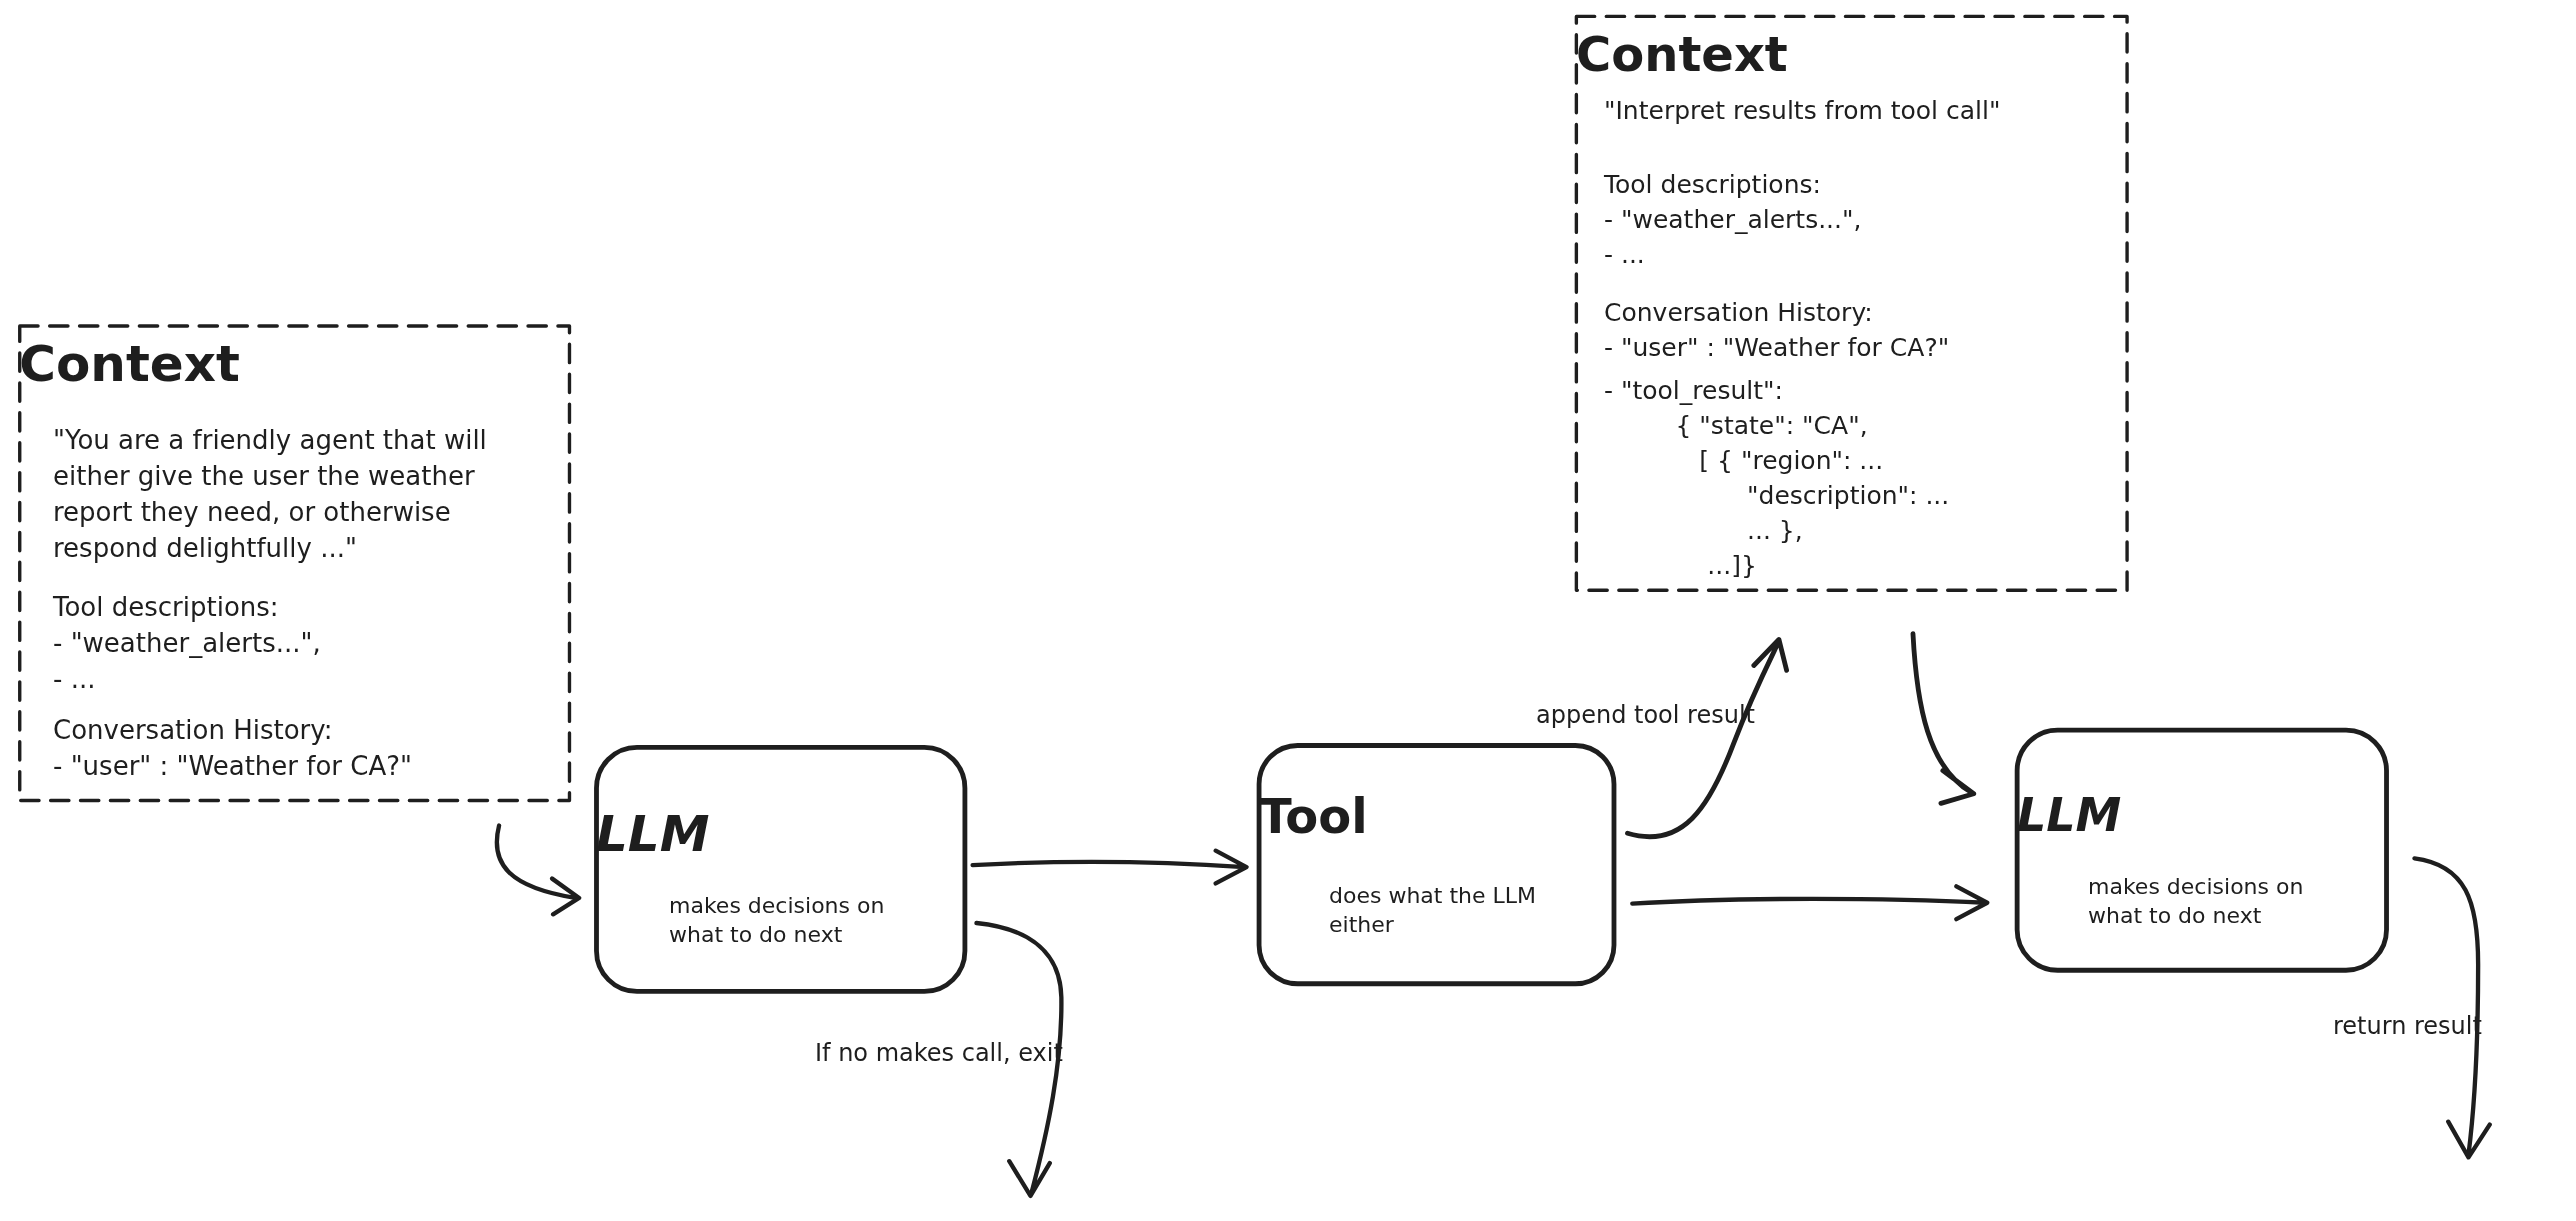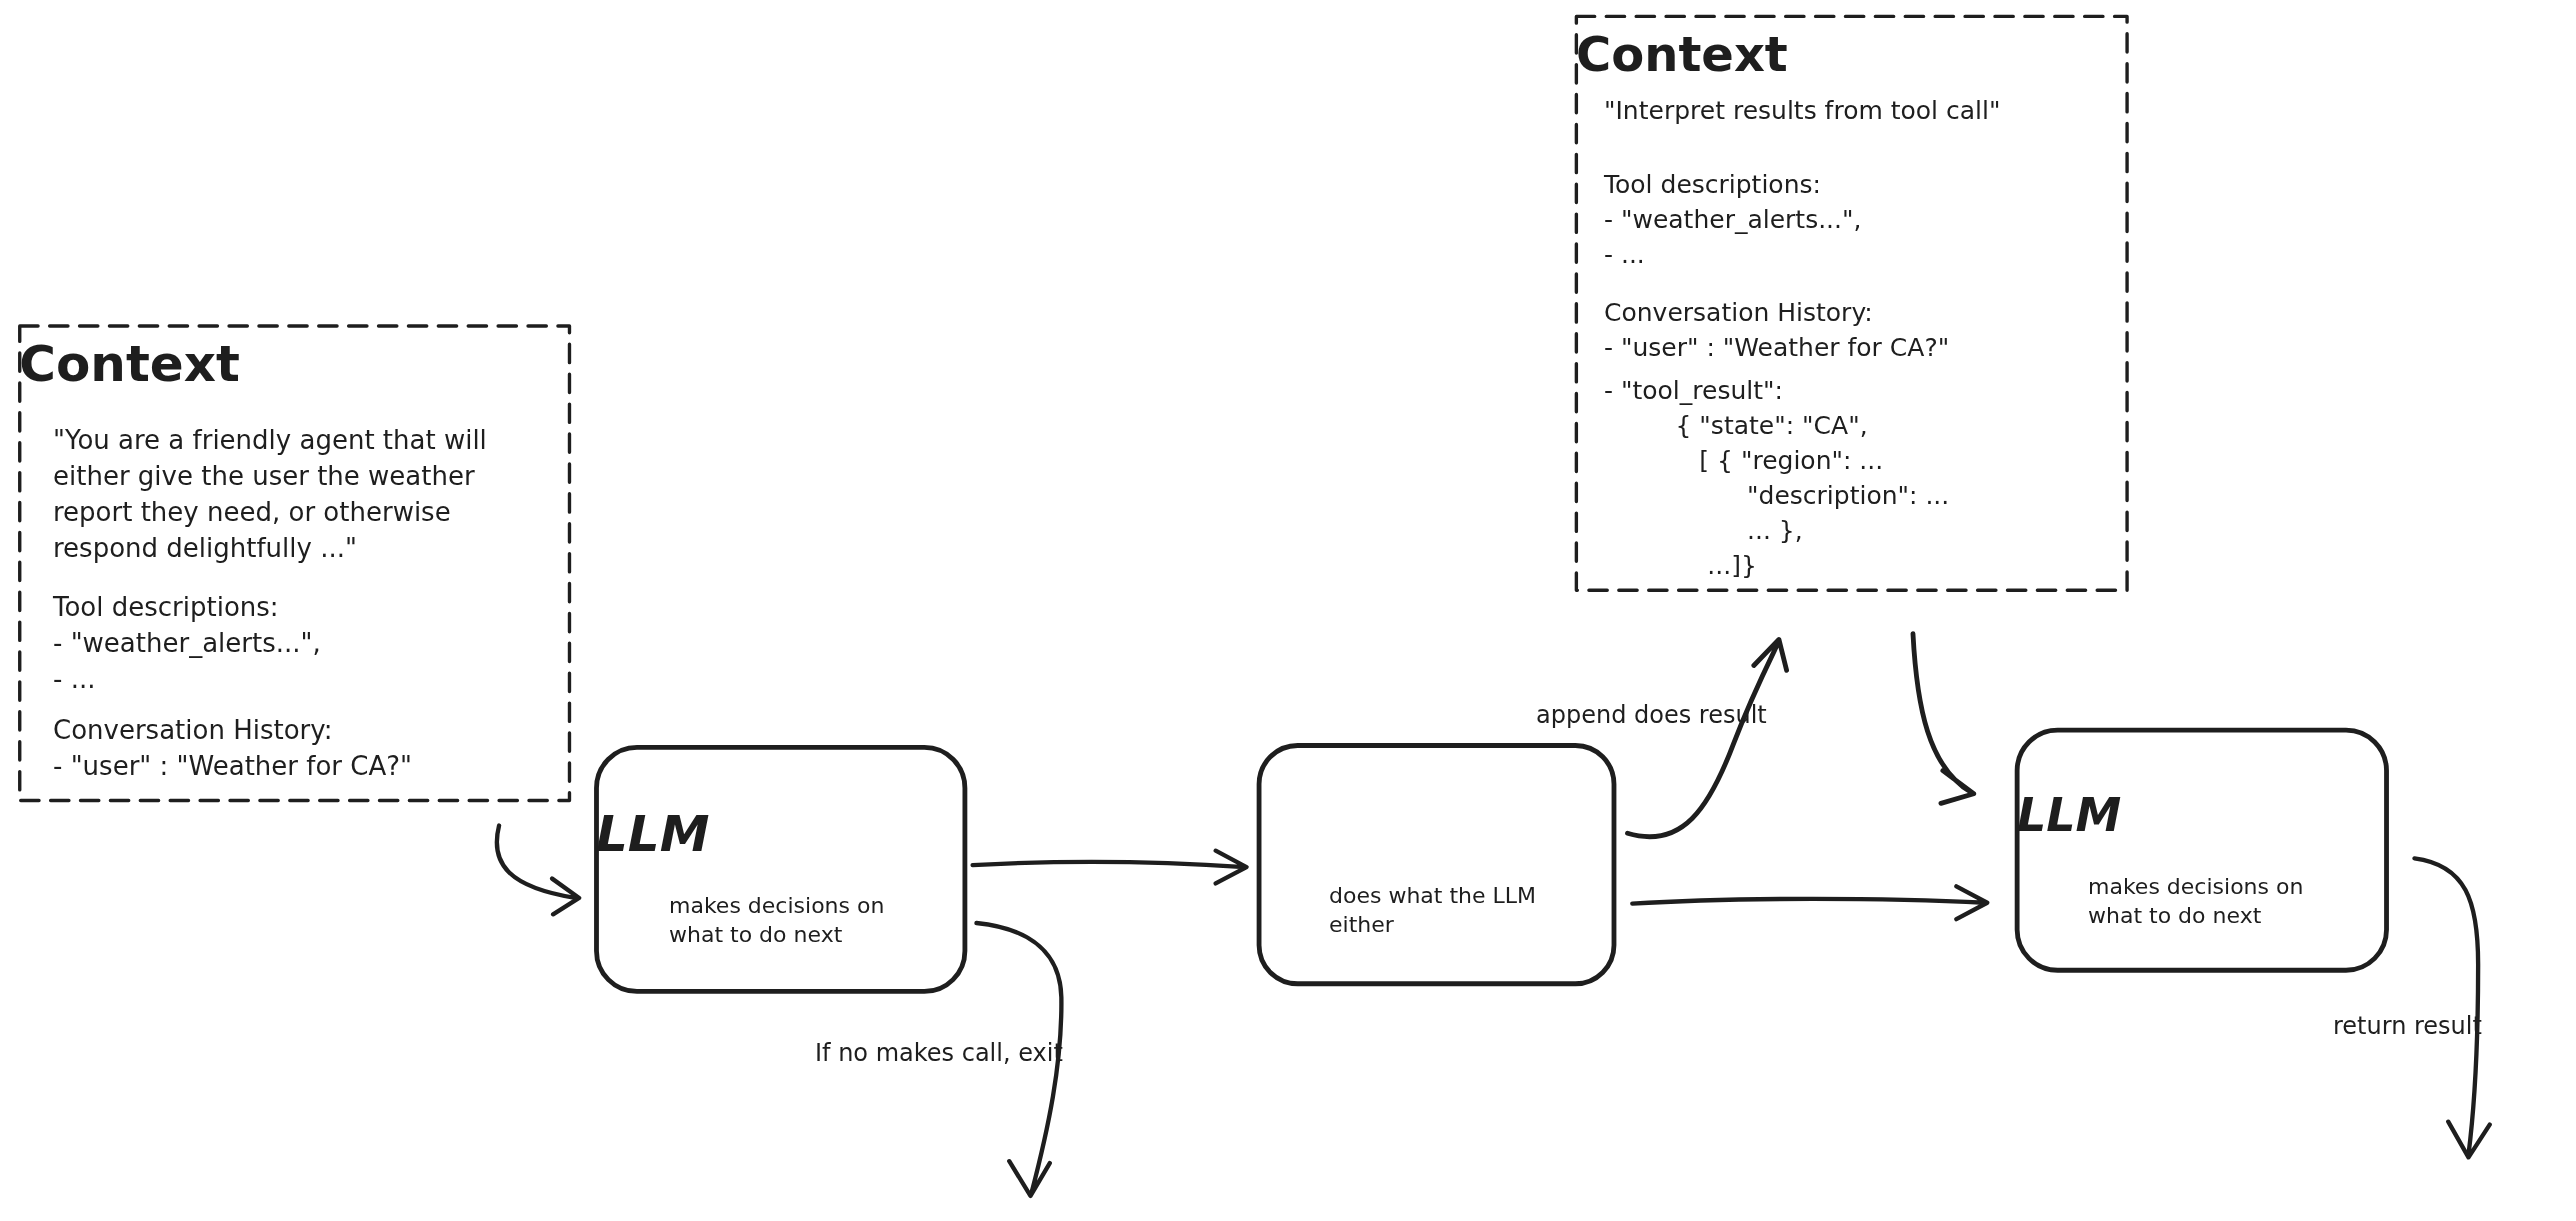--- a/index.html
+++ b/index.html
@@ -92,25 +92,26 @@
             [ { "region": ...
                   "description": ...
                   ... },
              ...]}</p>
   </div>
 
   <div class="txt title slant llm1-title">LLM</div>
   <div class="txt para llm1-sub">makes decisions on
 what to do next</div>
 
+  <div class="txt title tool-title">Tool</div>
   <div class="txt para tool-sub">does what the LLM
 either</div>
 
   <div class="txt title slant llm2-title">LLM</div>
   <div class="txt para llm2-sub">makes decisions on
 what to do next</div>
 
-  <div class="txt label label-append">append does result</div>
+  <div class="txt label label-append">append tool result</div>
   <div class="txt label label-exit">If no makes call, exit</div>
   <div class="txt label label-return">return result</div>
 
 </div>
 
 
 </body></html>

